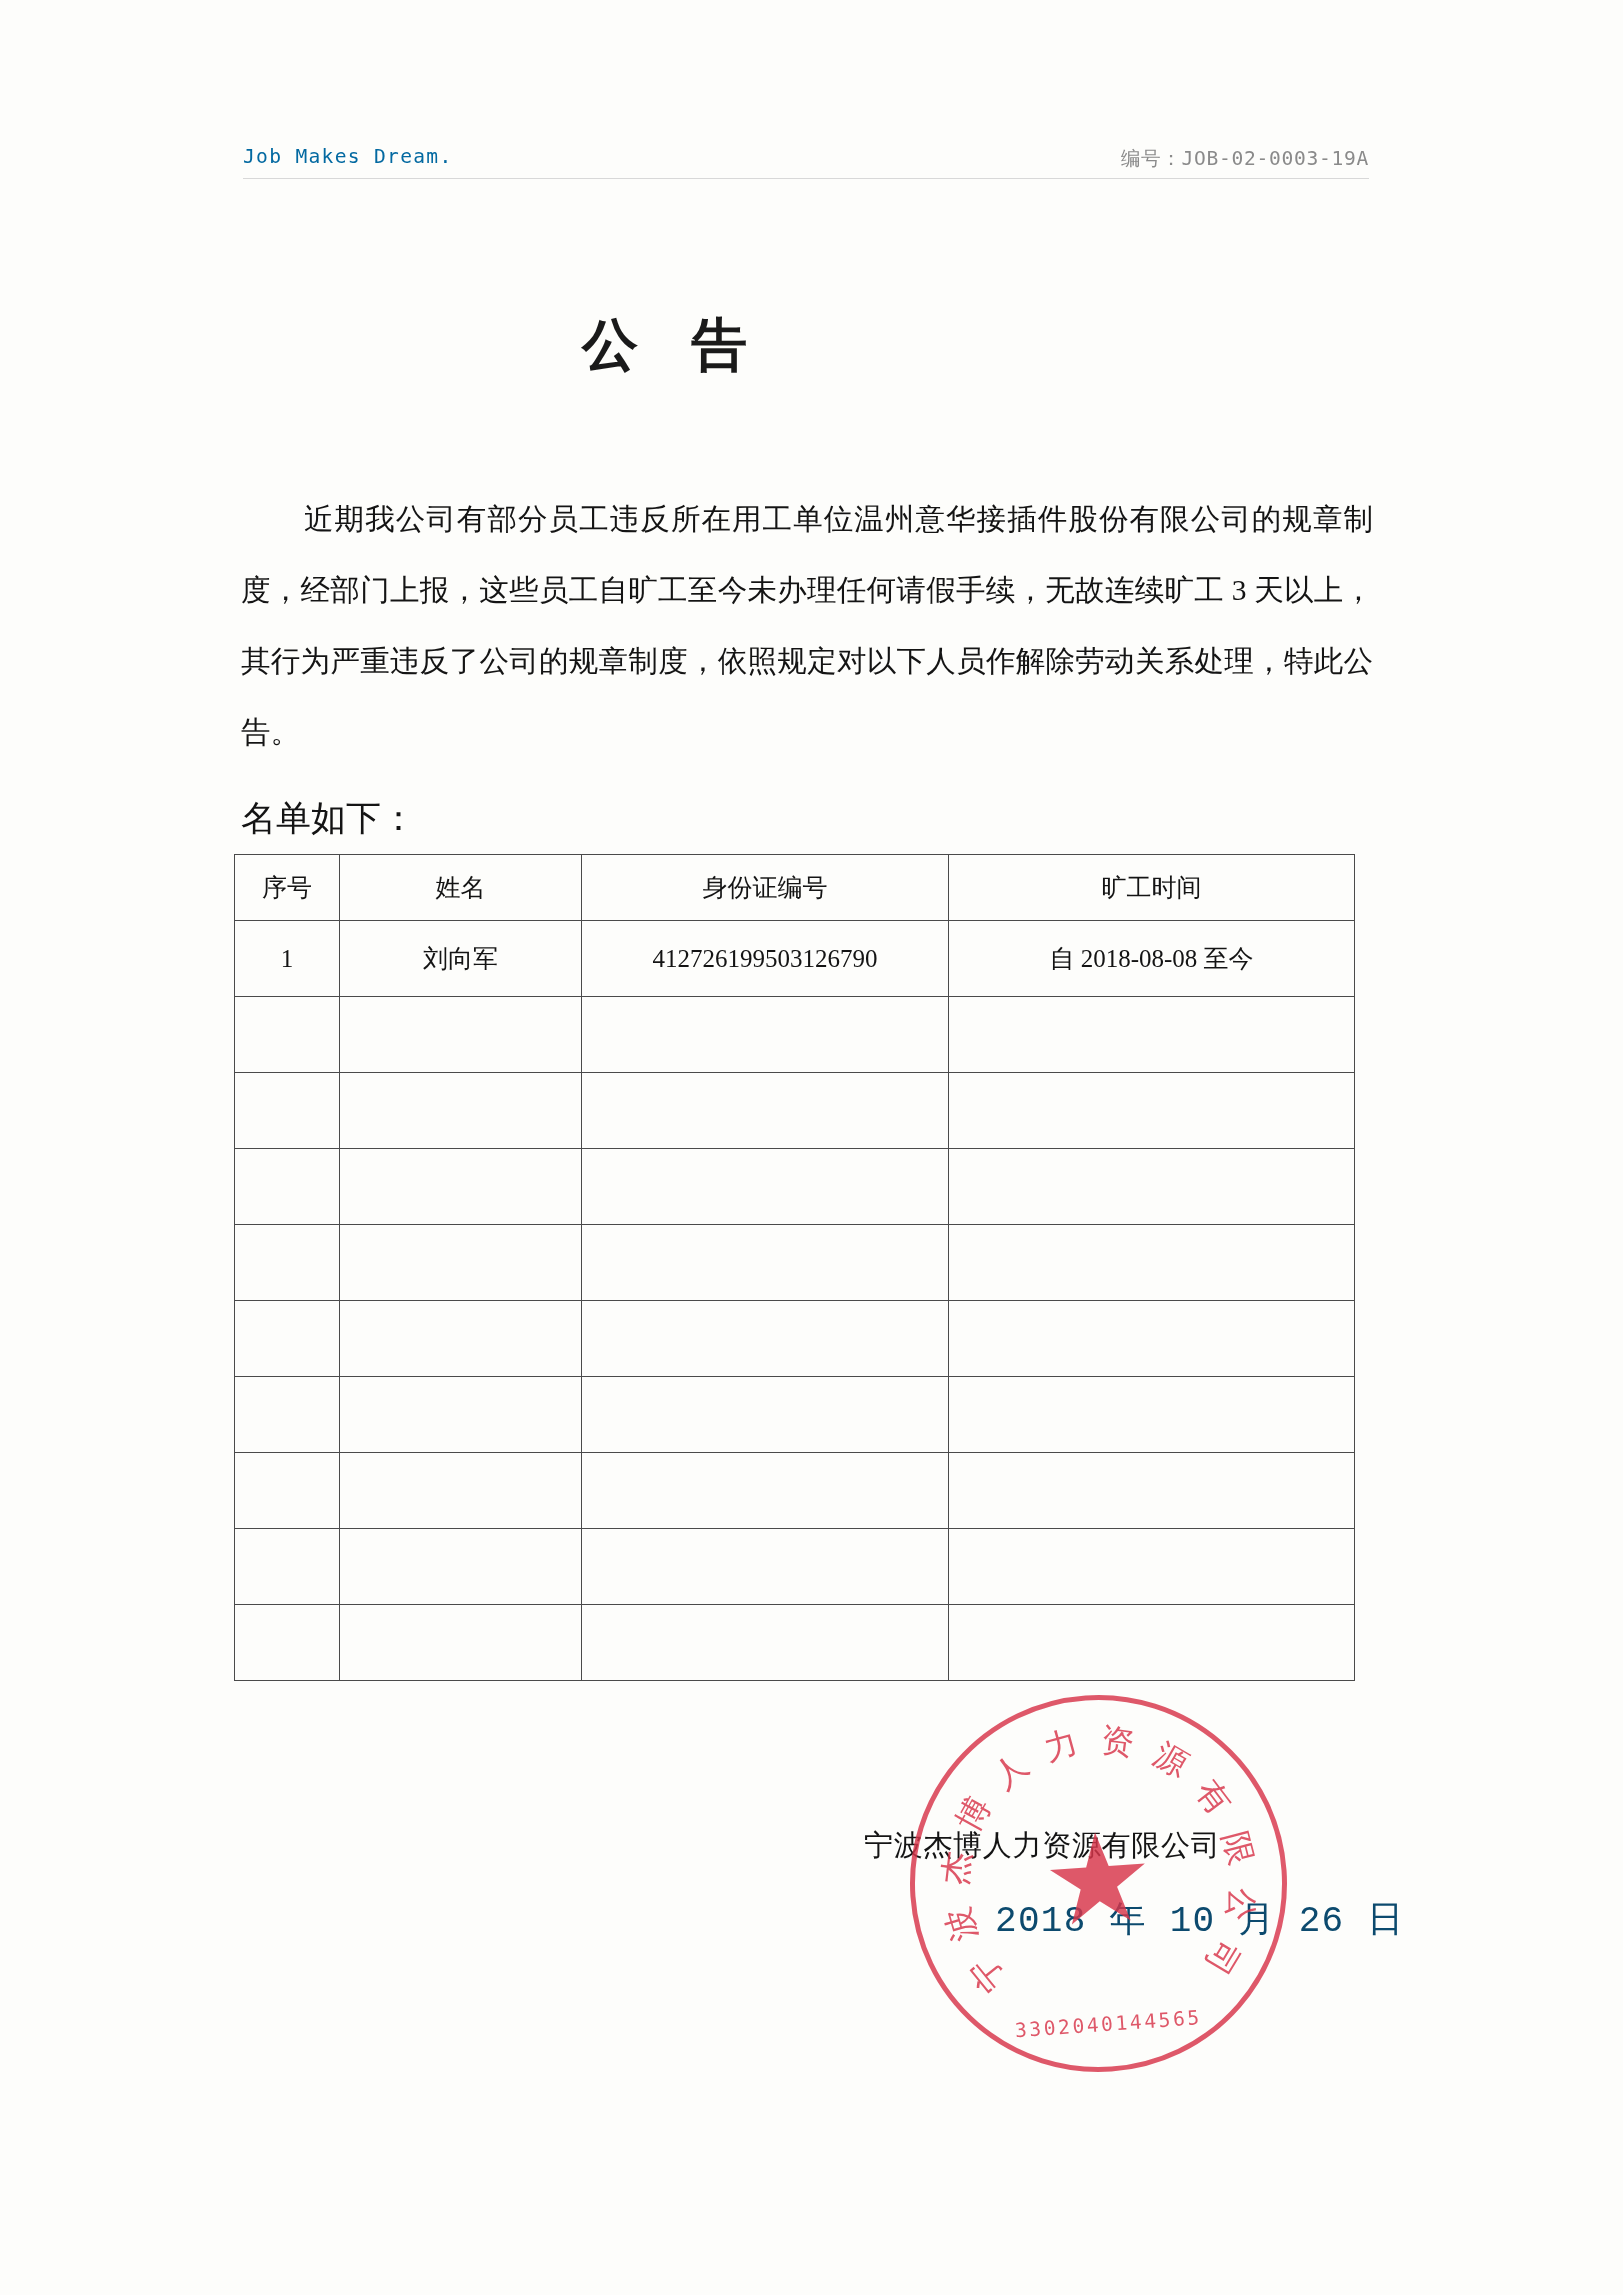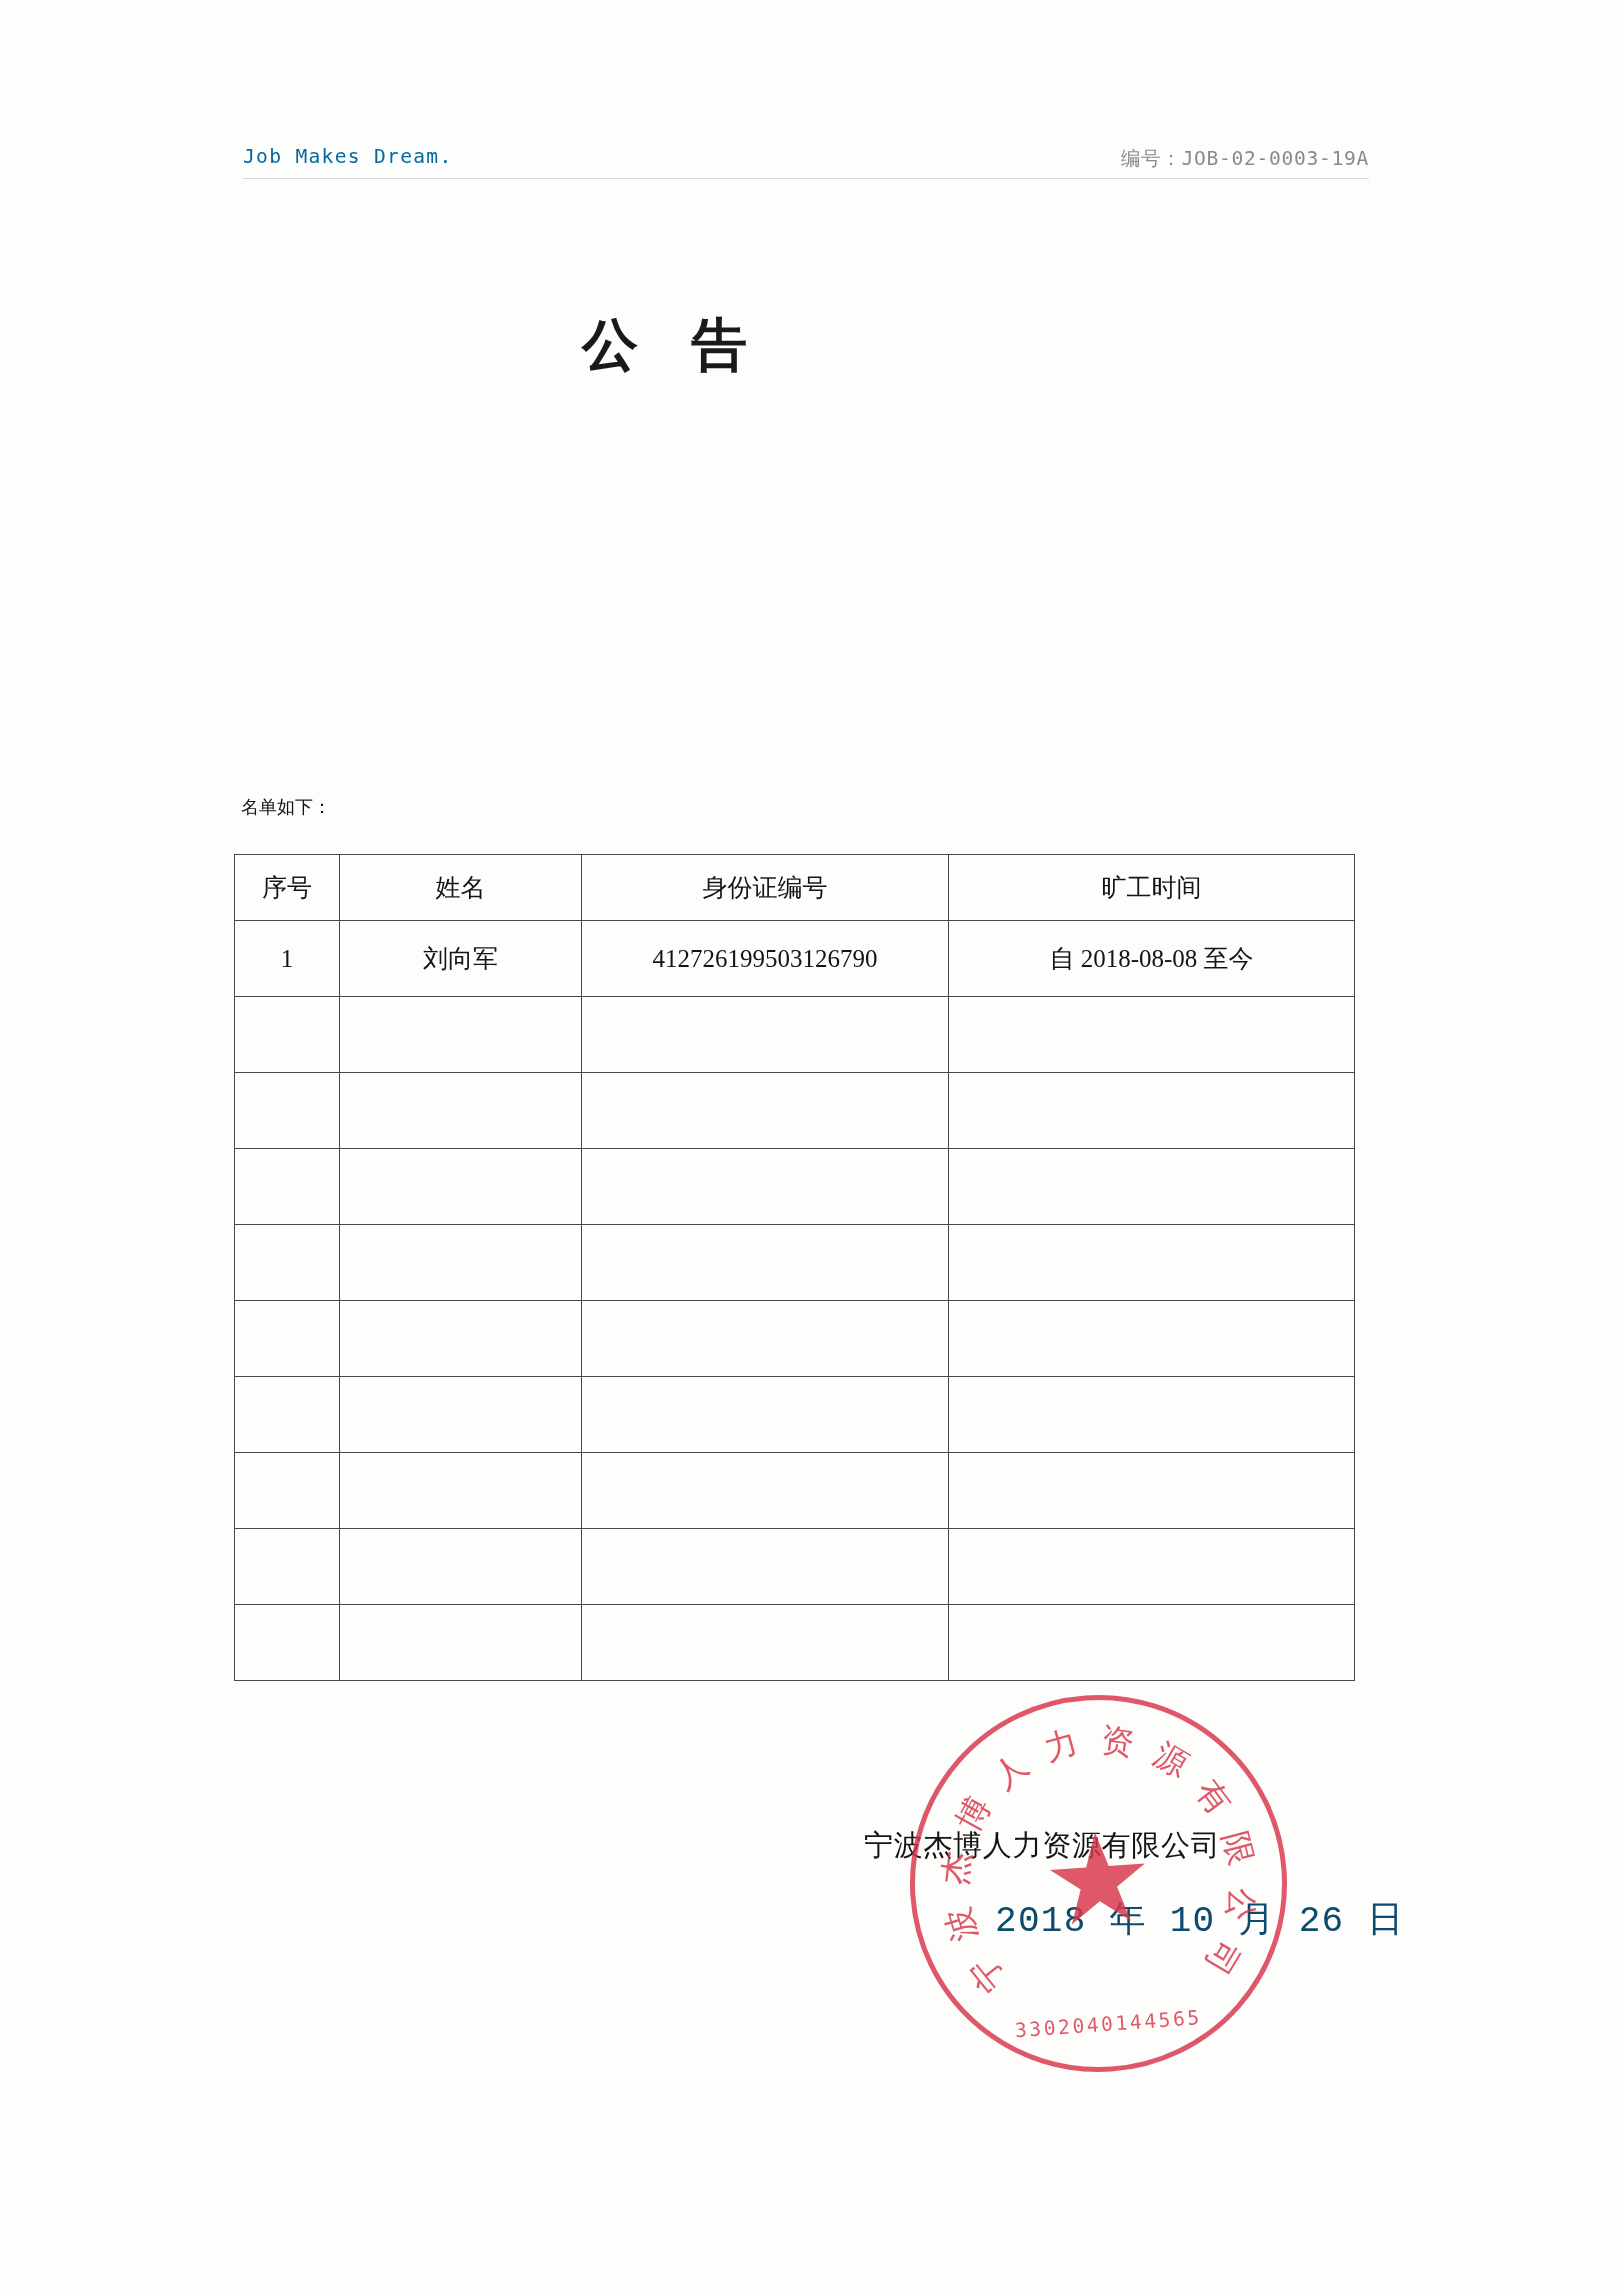--- a/index.html
+++ b/index.html
@@ -85,21 +85,21 @@
     color: #141414;
     text-align: justify;
     text-justify: inter-ideograph;
     text-indent: 63px;
   }
 
   .list-label {
     position: absolute;
     left: 241px;
     top: 795px;
-    font-size: 18px;
+    font-size: 35px;
     color: #141414;
   }
 
   
   .table-wrap {
     position: absolute;
     left: 234px;
     top: 854px;
     width: 1119px;
   }
@@ -221,20 +221,21 @@
 <div class="page">
 
   <div class="header">
     <div class="header-left">Job Makes Dream.</div>
     <div class="header-right">编号：JOB-02-0003-19A</div>
     <div class="header-rule"></div>
   </div>
 
   <div class="doc-title">公 告</div>
 
+  <div class="body-text">近期我公司有部分员工违反所在用工单位温州意华接插件股份有限公司的规章制度，经部门上报，这些员工自旷工至今未办理任何请假手续，无故连续旷工 3 天以上，其行为严重违反了公司的规章制度，依照规定对以下人员作解除劳动关系处理，特此公告。</div>
 
   <div class="list-label">名单如下：</div>
 
   <div class="table-wrap">
     <table class="namelist">
       <colgroup>
         <col class="c-idx">
           <col class="c-name">
           <col class="c-id">
           <col class="c-time">

